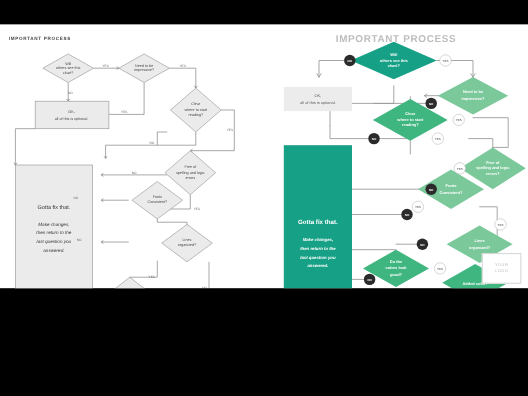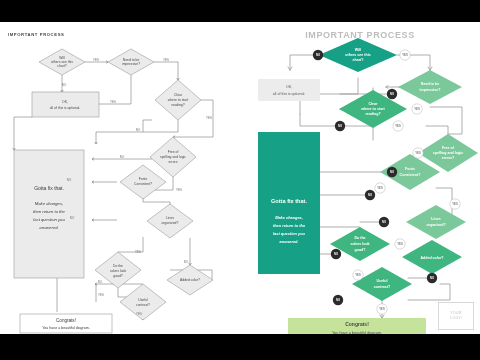--- a/index.html
+++ b/index.html
@@ -1,21 +1,21 @@
 <!DOCTYPE html>
 <html><head>
 <meta charset="utf-8">
 <style>
   html,body{margin:0;padding:0;background:#000;}
   body{width:480px;height:360px;overflow:hidden;font-family:"Liberation Sans",sans-serif;}
   #stage{position:relative;width:480px;height:360px;background:#000;}
   .letterbox{position:absolute;left:0;width:480px;background:#000;z-index:50;}
   #lb-top{top:0;height:22px;}
   #lb-bot{bottom:0;height:26px;}
-  .panel{position:absolute;top:22px;height:312px;overflow:hidden;background:#fff;}
+  .panel{position:absolute;top:22px;height:240px;overflow:hidden;background:#fff;}
   #panel-plain{left:0;width:240px;}
   #panel-styled{left:240px;width:240px;}
   .title{position:absolute;font-weight:bold;letter-spacing:.6px;}
   #title-plain{left:8px;top:10px;font-size:4.2px;color:#444;}
   #title-styled{left:0;top:8px;width:240px;text-align:center;font-size:9px;color:#bdbdbd;}
   svg{position:absolute;left:0;top:0;}
   .n-text{font-family:"Liberation Sans",sans-serif;text-anchor:middle;dominant-baseline:middle;}
   .lbl{font-family:"Liberation Sans",sans-serif;text-anchor:middle;dominant-baseline:middle;}
   .logo-box{position:absolute;right:6px;bottom:4px;width:34px;height:26px;border:1px solid #d8d8d8;
     background:#fff;display:flex;flex-direction:column;align-items:center;justify-content:center;

